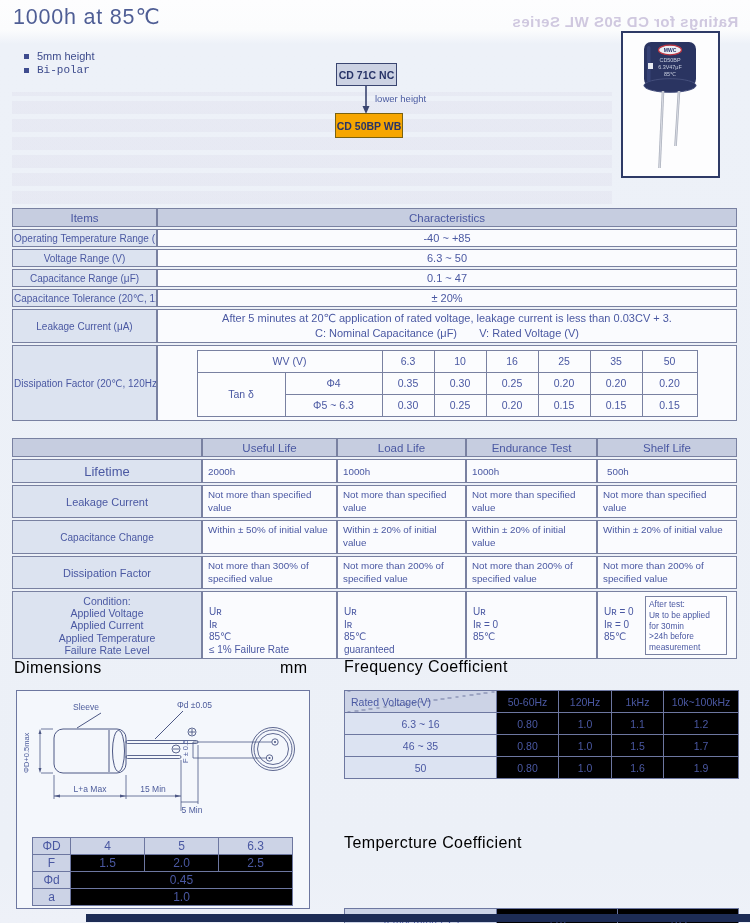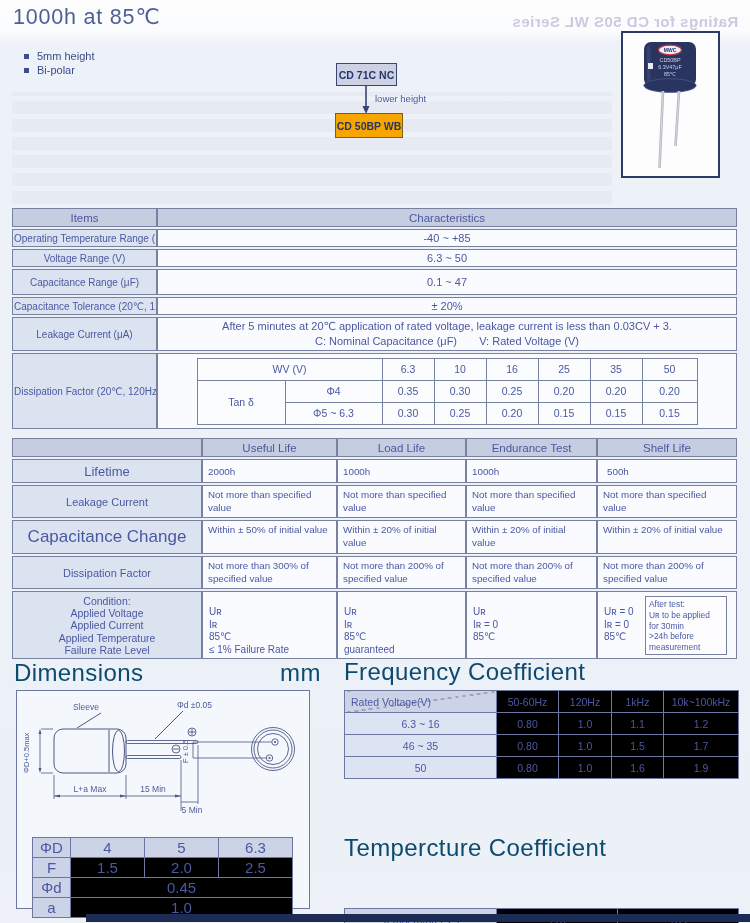--- a/index.html
+++ b/index.html
@@ -40,29 +40,29 @@
   .inner{margin:0 auto;border-collapse:collapse;background:#fbfcfe;}
   .inner td{border:1px solid #7981a1;font-size:10.5px;height:19px;text-align:center;color:#4a58a2;}
   .cond-label div{font-size:10.5px;line-height:12.2px;}
   .cond-cell{position:relative;}
   .cond-cell .lines{padding:14px 0 0 6px;}
   .cond-cell .lines div{font-size:10px;line-height:12.4px;}
   #cond-note{position:absolute;top:4px;right:9px;width:74px;background:#fdfdff;
     border:1px solid #7981a1;padding:2px 3px;text-align:left;}
   #cond-note div{font-size:8.4px;line-height:10.6px;}
   
-  .sec-title{font-size:24px;letter-spacing:.4px;color:#0c4a6e;}
+  .sec-title{font-size:16px;letter-spacing:.4px;color:#000000;}
   
   .flat{border-collapse:collapse;}
   .flat td{border:1px solid #6d77a0;text-align:center;font-size:10.5px;color:#4a58a2;overflow:hidden;}
   .flat td.fhd{background:#ccd3e6;}
   .flat td.fval{background:#000000;}
   #dims-box{left:16px;top:690px;width:292px;height:217px;border:1px solid #6d77a0;background:#f4f7fc;}
   #dims-table{position:absolute;left:15px;top:146px;width:260px;}
-  #dims-table td{height:13.5px;font-size:15px;}
+  #dims-table td{height:13.5px;font-size:12px;}
   #freq-table{left:344px;top:690px;width:394px;}
   #freq-table td{height:19px;}
   td.corner{position:relative;height:40px;
     background:linear-gradient(to bottom right,#ccd3e6 49.4%,#6d77a0 49.4% 50.6%,#ccd3e6 50.6%);}
   .corner-top{position:absolute;top:4px;right:8px;font-size:15px;margin-top:32px;}
   .corner-bottom{position:absolute;bottom:4px;left:6px;font-size:10.5px;}
   #temp-table{left:344px;top:908px;width:394px;}
   #temp-table td{height:21px;}
   #bottom-bar{left:86px;top:914px;width:664px;height:8px;background:#1d2c55;}
   svg text{font-family:"Liberation Sans","DejaVu Sans",sans-serif;}
@@ -71,21 +71,21 @@
 <body>
 
 <div class="abs" id="page-title">1000h at 85℃</div>
 <div class="abs" id="ghost-title">Ratings for CD 50S WL Series</div>
 <div class="abs" id="ghost-rows"></div>
 
 <div class="abs bullet-row" style="top:50px;">
   <span class="bullet-sq"></span>
   <span>5mm height</span>
 </div>
-<div class="abs bullet-row" style="top:64px;">
+<div class="abs bullet-row" style="top:64px;font-family:Liberation Mono, monospace;">
   <span class="bullet-sq"></span>
   <span>Bi-polar</span>
 </div>
 
 <div class="abs flowbox" id="flow-from">CD 71C NC</div>
 <svg class="abs" id="flow-arrow" width="16" height="30">
   <line x1="8" y1="1" x2="8" y2="22" stroke="#3a4570" stroke-width="1.6"></line>
   <polygon points="4.5,21 11.5,21 8,29" fill="#3a4570"></polygon>
 </svg>
 <div class="abs" id="flow-label">lower height</div>
@@ -121,21 +121,21 @@
     <td class="hd">Characteristics</td>
   </tr>
   <tr style="height:18px">
     <td class="lbl">Operating Temperature Range (℃)</td>
     <td class="val">-40 ~ +85</td>
   </tr>
   <tr style="height:18px">
     <td class="lbl">Voltage Range (V)</td>
     <td class="val">6.3 ~ 50</td>
   </tr>
-  <tr style="height:26px">
+  <tr style="height:18px">
     <td class="lbl">Capacitance Range (μF)</td>
     <td class="val">0.1 ~ 47</td>
   </tr>
   <tr style="height:18px">
     <td class="lbl">Capacitance Tolerance (20℃, 120Hz)</td>
     <td class="val">± 20%</td>
   </tr>
   <tr style="height:34px">
     <td class="lbl">Leakage Current (μA)</td>
     <td class="val small2">
@@ -221,21 +221,21 @@
     <td class="cl" style="padding-top:6px;padding-left:9px">500h</td>
   </tr>
   <tr style="height:26px">
     <td class="lbl" style="font-size:11px">Leakage Current</td>
     <td class="cl">Not more than specified value</td>
     <td class="cl">Not more than specified value</td>
     <td class="cl">Not more than specified value</td>
     <td class="cl">Not more than specified value</td>
   </tr>
   <tr style="height:26px">
-    <td class="lbl" style="font-size:17px">Capacitance Change</td>
+    <td class="lbl" style="font-size:10px">Capacitance Change</td>
     <td class="cl">Within ± 50% of initial value</td>
     <td class="cl">Within ± 20% of initial value</td>
     <td class="cl">Within ± 20% of initial value</td>
     <td class="cl">Within ± 20% of initial value</td>
   </tr>
   <tr style="height:26px">
     <td class="lbl" style="font-size:11px">Dissipation Factor</td>
     <td class="cl">Not more than 300% of specified value</td>
     <td class="cl">Not more than 200% of specified value</td>
     <td class="cl">Not more than 200% of specified value</td>

